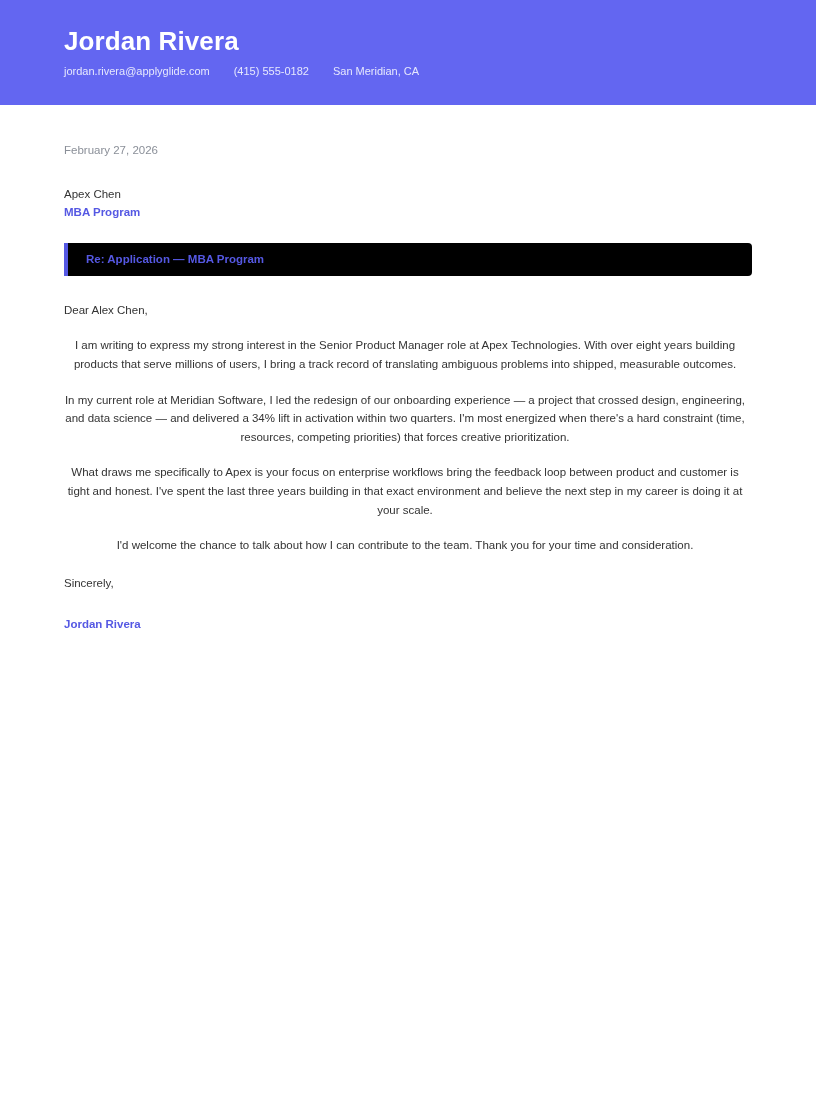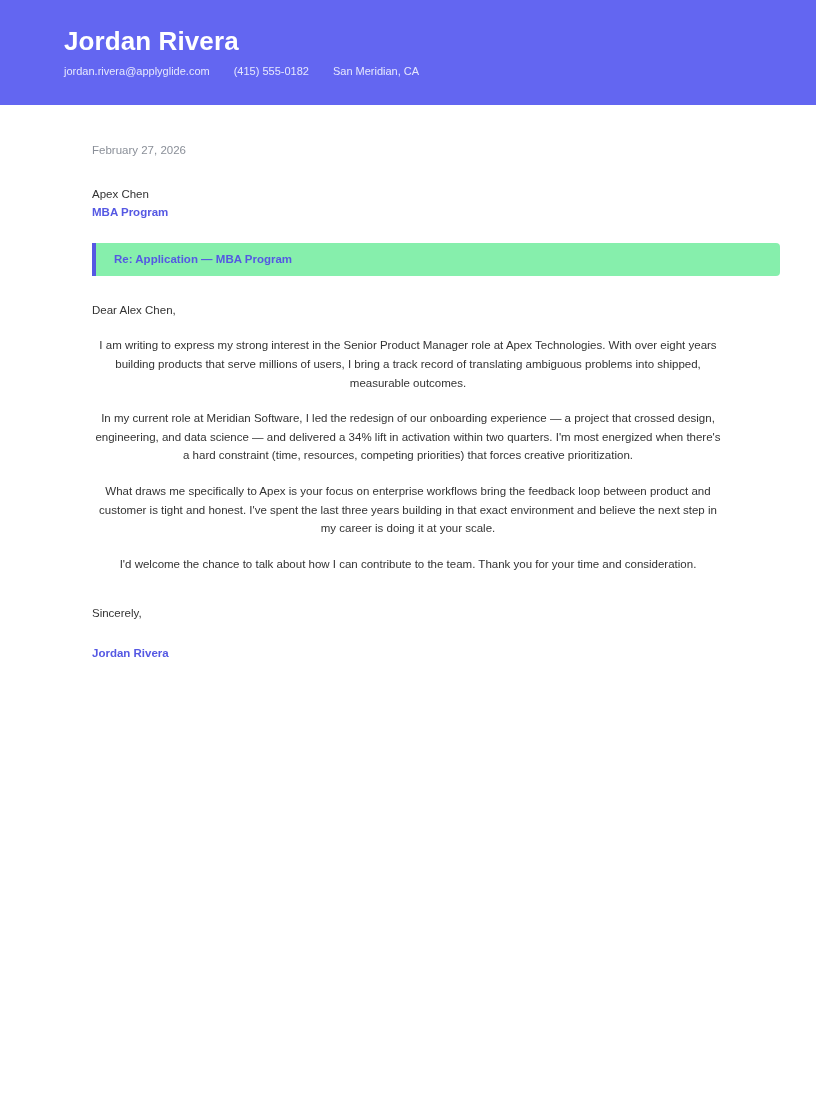--- a/index.html
+++ b/index.html
@@ -52,21 +52,21 @@
   .contact-item {
     white-space: nowrap;
   }
   .contact-gap {
     display: inline-block;
     width: 24px;
   }
 
   
   .letter-body {
-    padding: 0 92px;
+    padding: 0 64px;
     box-sizing: border-box;
   }
 
   .date-line {
     font-size: 11.5px;
     color: #8a8f98;
     margin-top: 38px;
     line-height: 1.3;
   }
 
@@ -86,21 +86,21 @@
   .recipient-institution {
     font-size: 11.5px;
     color: #333333;
   }
 
   
   .subject-bar {
     margin-top: 21px;
     width: 688px;
     box-sizing: border-box;
-    background: #86efac;
+    background: #000000;
     border-left: 4px solid #5558e3;
     border-radius: 0 4px 4px 0;
     padding: 9px 0 9px 18px;
   }
   .subject-text {
     font-size: 11.5px;
     font-weight: bold;
     color: #5558e3;
     line-height: 1.3;
   }
@@ -116,21 +116,21 @@
     margin-top: 17px;
     font-size: 11.5px;
     color: #333333;
     line-height: 1.62;
     max-width: 682px;
     text-align: center;
   }
 
   
   .signature-block {
-    margin-top: 31px;
+    margin-top: 20px;
   }
   .closing-line {
     font-size: 11.5px;
     color: #333333;
     line-height: 1.55;
   }
   .signature-name {
     margin-top: 23px;
     font-size: 11.5px;
     font-weight: bold;

